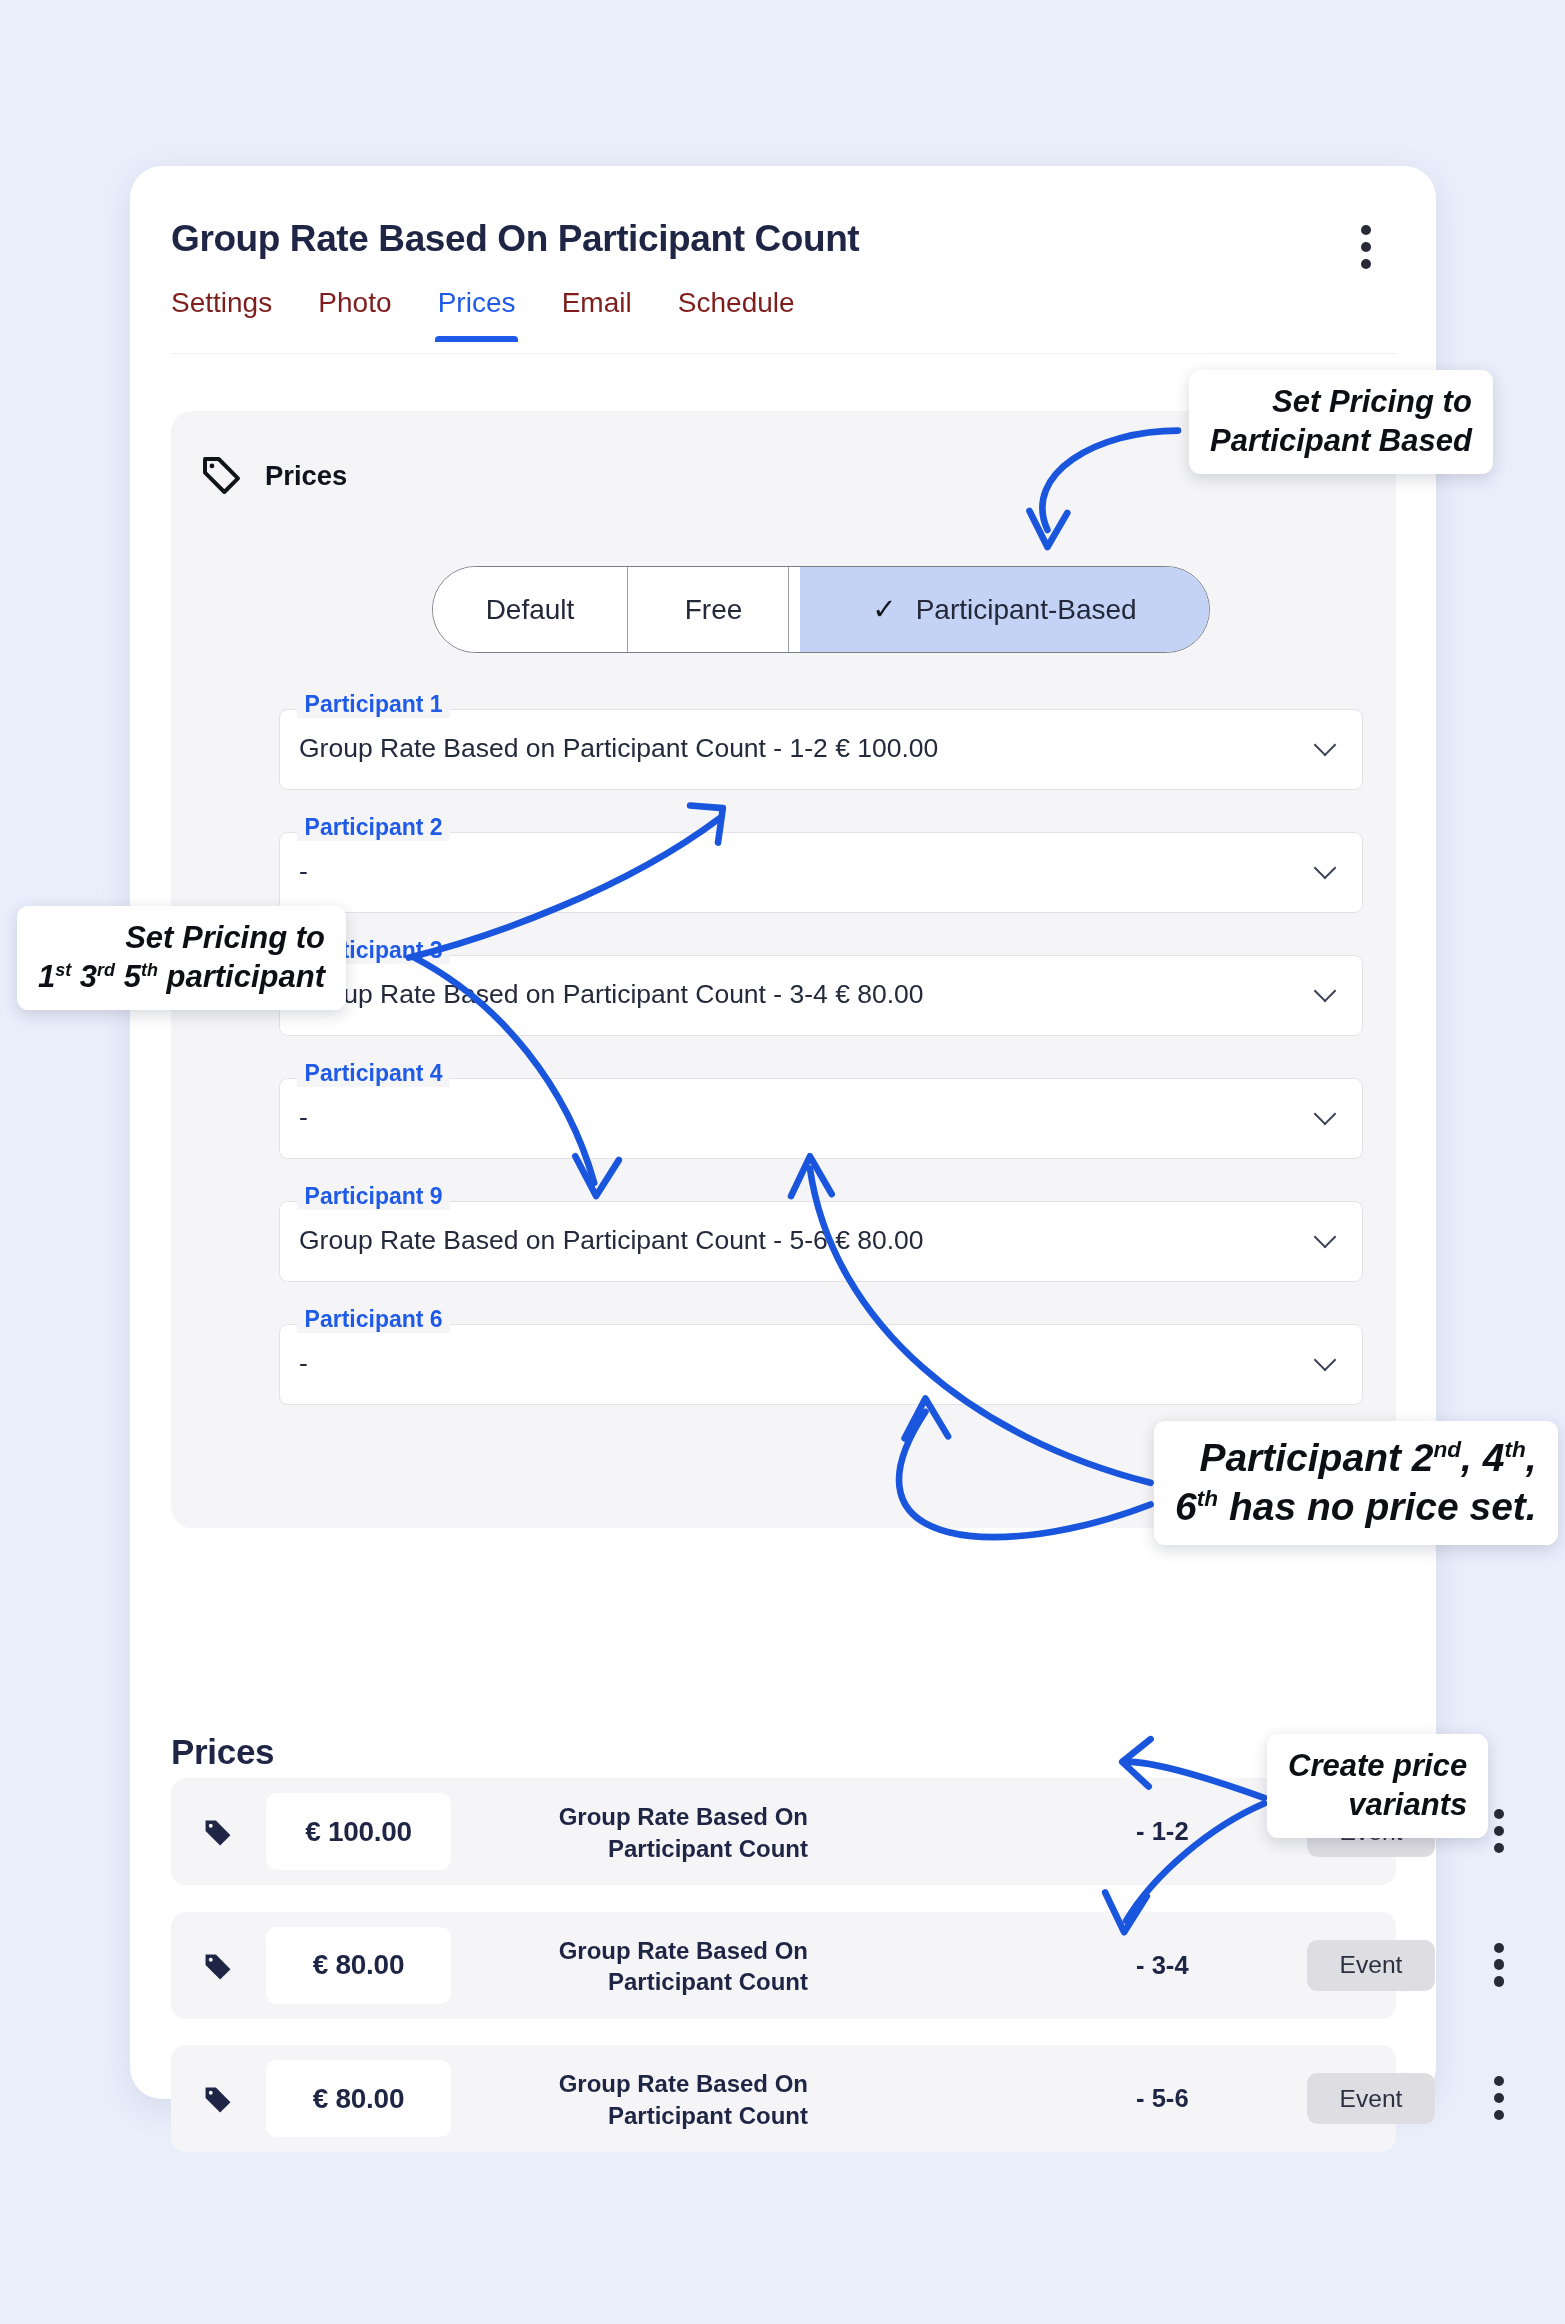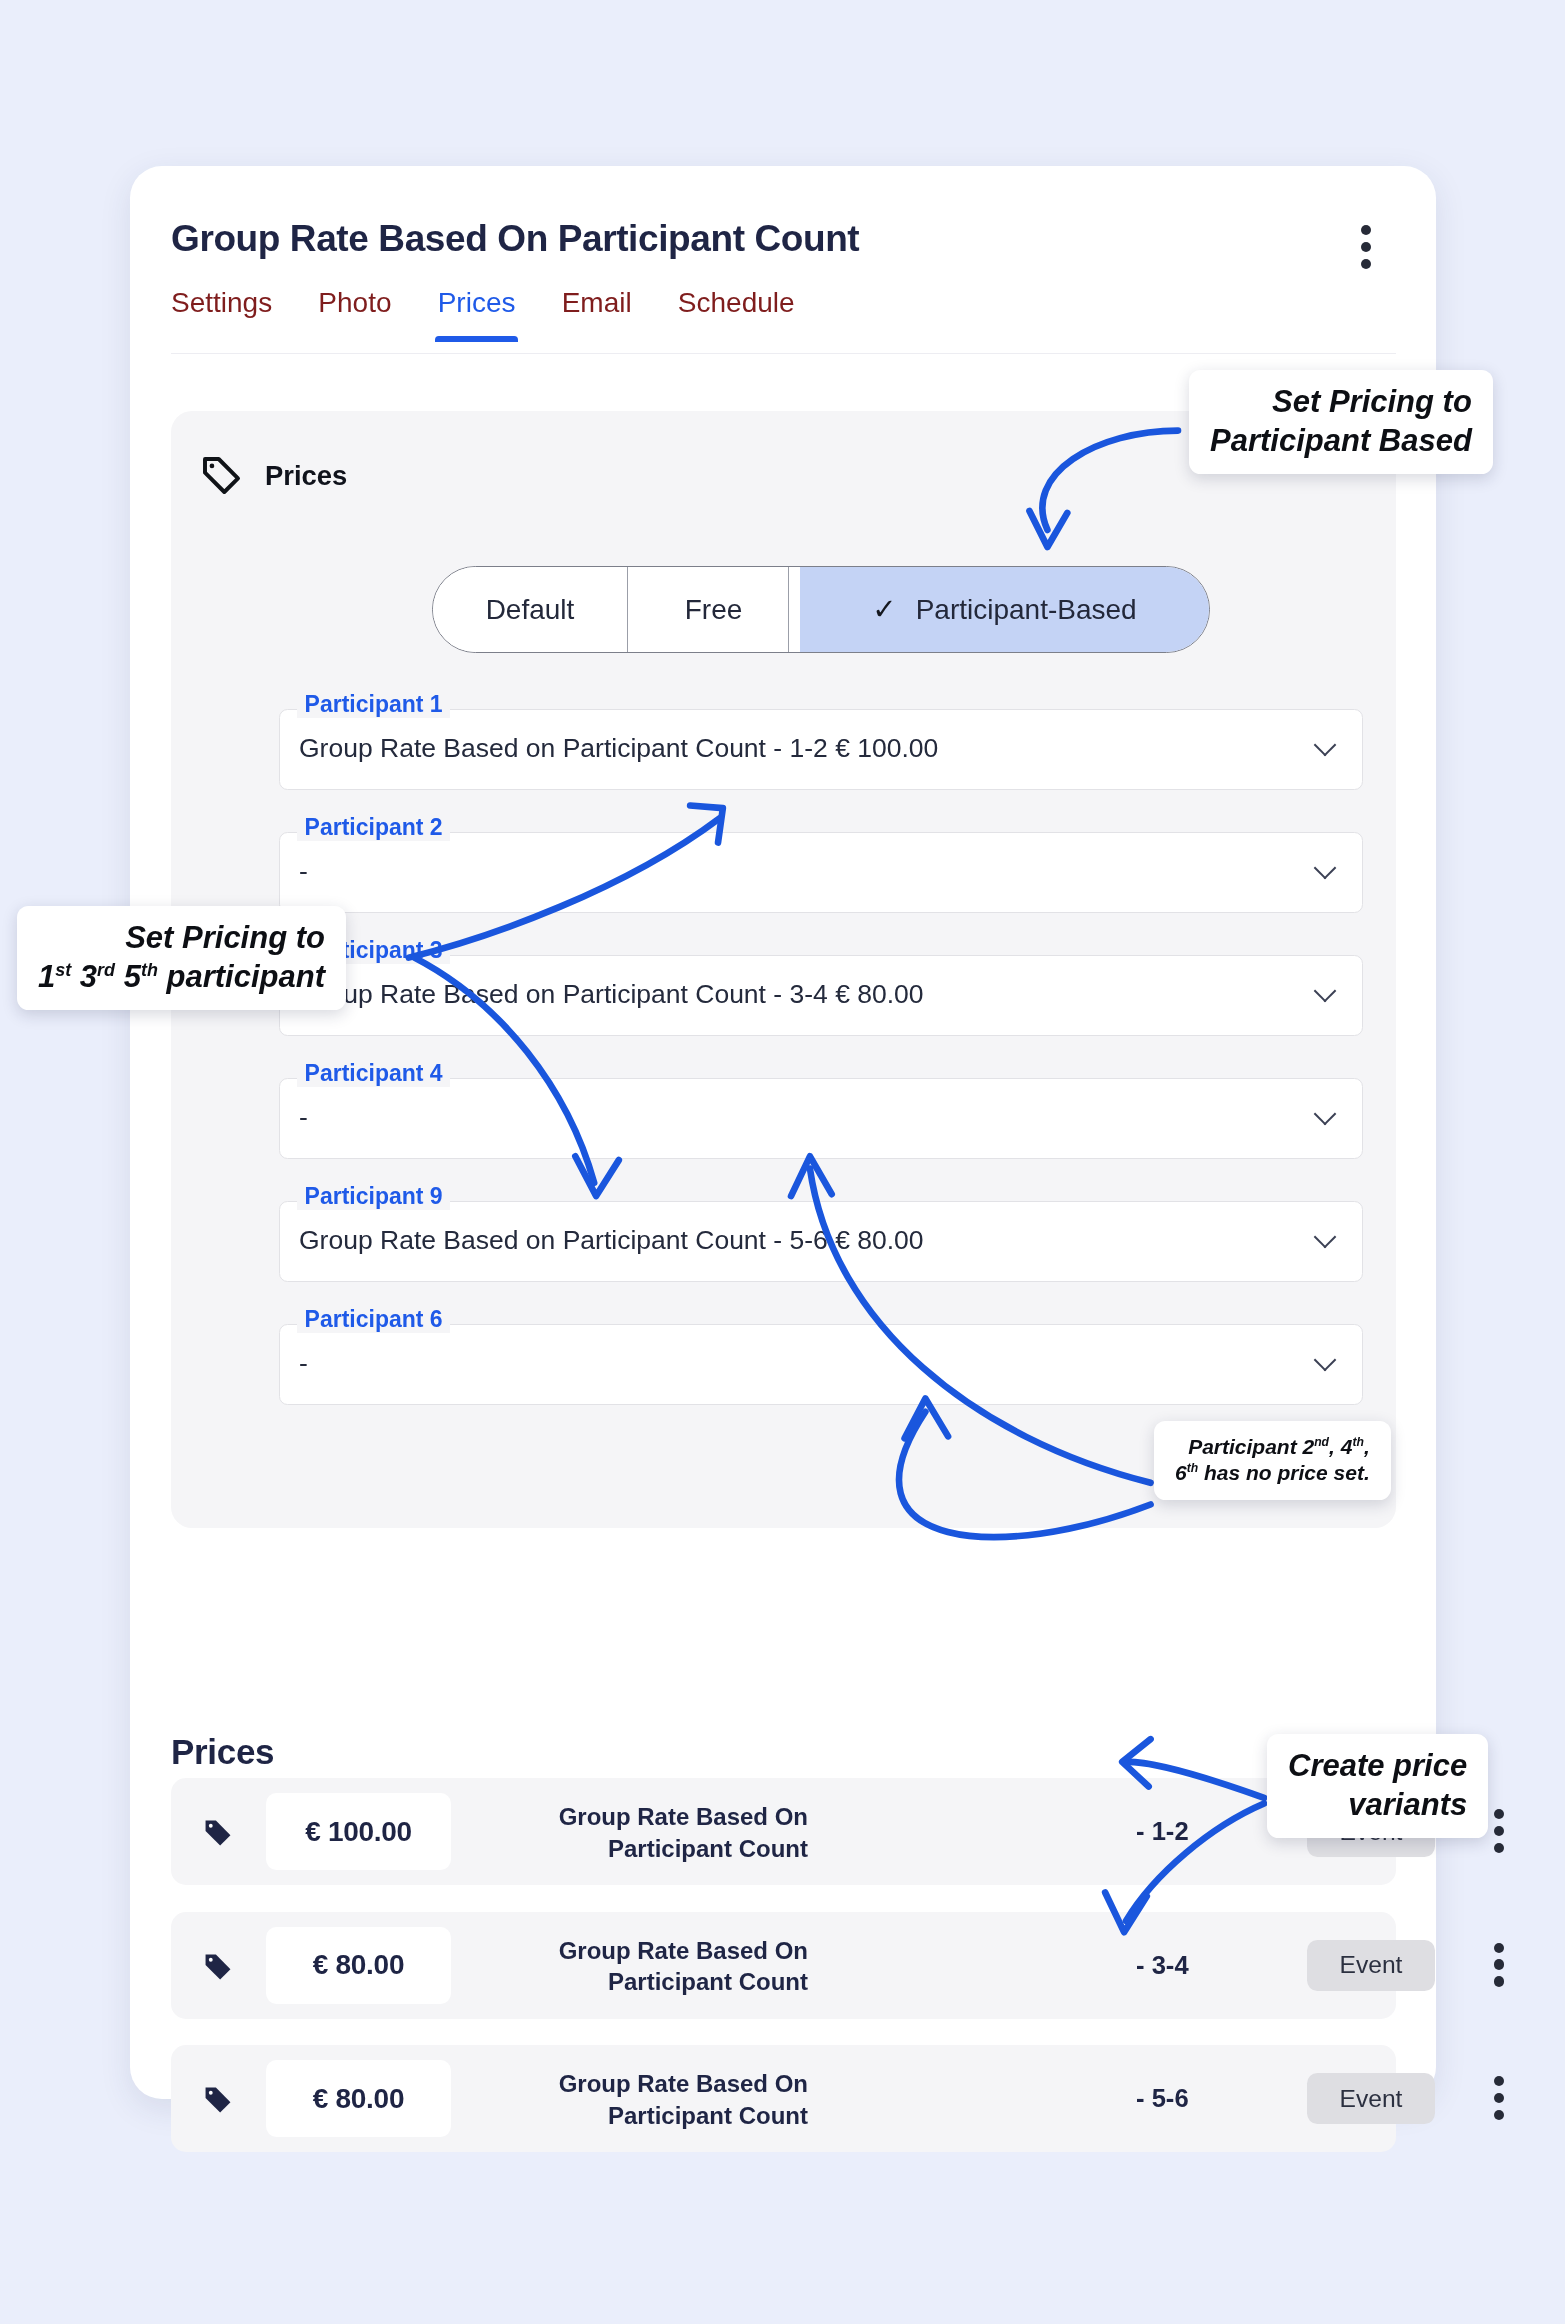--- a/index.html
+++ b/index.html
@@ -311,21 +311,21 @@
     line-height: 1.25;
     text-align: right;
     padding: 13.2px 21px;
     z-index: 40;
     white-space: nowrap;
   }
   .callout sup { font-size: .58em; vertical-align: super; font-style: italic; }
 
   #callout-pricing-mode { left: 1189px; top: 370px; font-size: 31px; }
   #callout-odd-participants { left: 17px; top: 906px; font-size: 31px; }
-  #callout-no-price { left: 1154px; top: 1421px; font-size: 21px; }
+  #callout-no-price { left: 1154px; top: 1421px; font-size: 39px; }
   #callout-variants { left: 1267px; top: 1734px; font-size: 31px; }
 
   .arrow-layer {
     position: absolute;
     left: 0; top: 0;
     width: 1565px; height: 2324px;
     pointer-events: none;
     z-index: 30;
   }
 </style>

